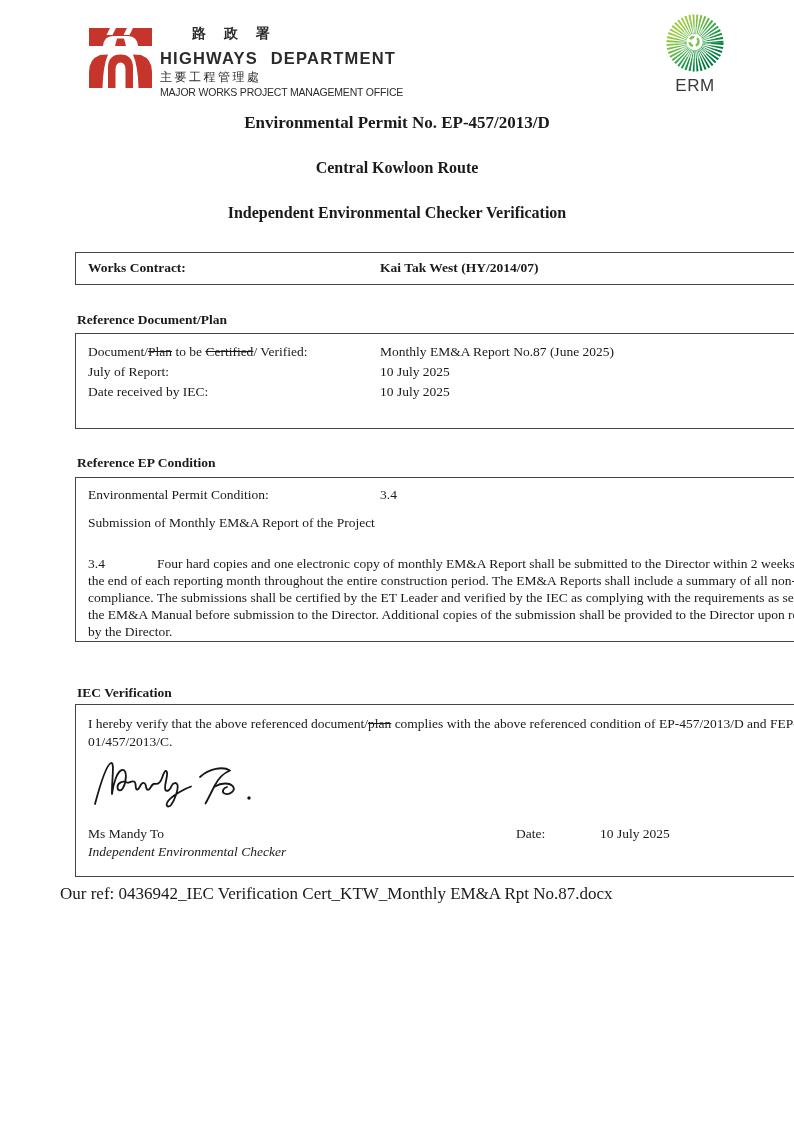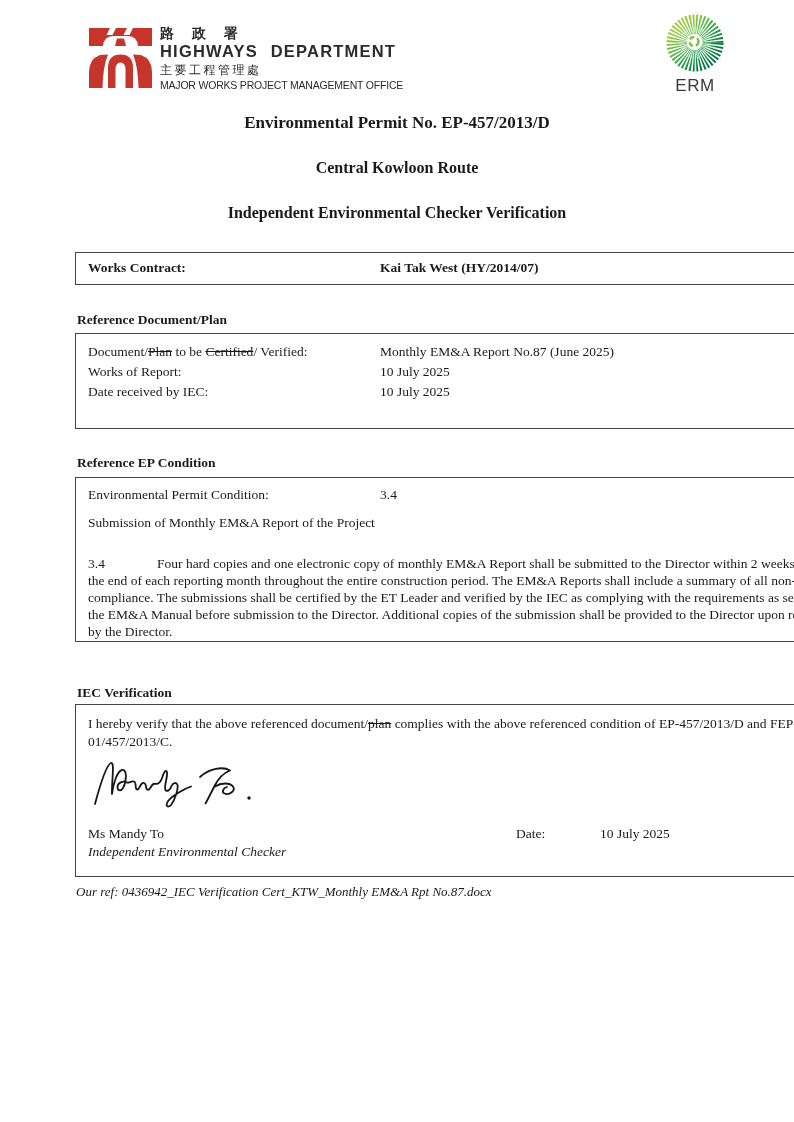--- a/index.html
+++ b/index.html
@@ -3,22 +3,22 @@
 <meta charset="utf-8">
 <style>
   html,body{margin:0;padding:0;background:#fff;}
   .sheet{
     position:relative;width:794px;height:1122px;background:#ffffff;
     font-family:"Liberation Serif","DejaVu Serif",serif;color:#1a1a1a;overflow:hidden;
   }
   
   .hyd-logo{position:absolute;left:88px;top:26px;}
   .hyd-text{position:absolute;left:160px;top:25px;font-family:"Liberation Sans","DejaVu Sans",sans-serif;color:#2b2b2b;}
-  .hyd-zh1{font-size:14px;letter-spacing:7px;font-weight:bold;line-height:16px;}
-  .hyd-en1{font-size:16.5px;font-weight:bold;letter-spacing:1.2px;word-spacing:7px;line-height:19px;margin-top:1px;}
+  .hyd-zh1{font-size:14px;letter-spacing:7px;font-weight:bold;line-height:16px;margin-left:32px;}
+  .hyd-en1{font-size:16.5px;font-weight:bold;letter-spacing:1.2px;word-spacing:7px;line-height:19px;margin-top:8px;}
   .hyd-zh2{font-size:12px;letter-spacing:2.5px;line-height:15px;margin-top:2px;}
   .hyd-en2{font-size:10.5px;letter-spacing:-0.2px;line-height:13px;margin-top:1px;}
   .erm-logo{position:absolute;left:663px;top:13px;}
   .erm-word{position:absolute;left:663px;top:76px;width:64px;text-align:center;
     font-family:"Liberation Sans","DejaVu Sans",sans-serif;font-size:17px;color:#3a3a3a;letter-spacing:0.5px;}
   
   .title{position:absolute;left:0;width:100%;text-align:center;font-weight:bold;margin:0;}
   .title-1{top:113px;font-size:17px;}
   .title-2{top:159px;font-size:16px;}
   .title-3{top:204px;font-size:16px;}
@@ -38,21 +38,21 @@
   .iec-box{top:704px;height:173px;padding:10px 12px 8px;font-size:13.5px;}
   .iec-statement{line-height:18px;}
   .signature{margin:5px 0 0 2px;display:block;}
   .sign-row{position:relative;margin-top:14px;height:18px;}
   .sign-name{position:absolute;left:0;top:0;}
   .sign-date-label{position:absolute;left:428px;top:0;}
   .sign-date-value{position:absolute;left:512px;top:0;}
   .sign-title{font-style:italic;}
   .strike{text-decoration:line-through;}
   
-  .footer-ref{position:absolute;left:76px;top:884px;font-style:italic;font-size:13px;}
+  .footer-ref{position:absolute;left:60px;top:884px;font-size:17px;}
 </style>
 </head>
 <body>
 
 <div class="sheet">
 
   <svg class="hyd-logo" width="66" height="64" viewBox="0 0 66 64" aria-hidden="true">
     <g fill="#C5352B">
 
       <rect x="1" y="2" width="63" height="18"></rect>
@@ -105,21 +105,21 @@
     <span>Kai Tak West (HY/2014/07)</span>
   </div>
 
   <h3 class="sec-head head-refdoc">Reference Document/Plan</h3>
   <div class="box refdoc-box">
     <div class="row2">
       <span><span>Document/</span><span class="strike">Plan</span><span> to be </span><span class="strike">Certified</span><span>/ Verified:</span></span>
       <span>Monthly EM&amp;A Report No.87 (June 2025)</span>
     </div>
     <div class="row2">
-      <span>Works of Report:</span>
+      <span>July of Report:</span>
       <span>10 July 2025</span>
     </div>
     <div class="row2">
       <span>Date received by IEC:</span>
       <span>10 July 2025</span>
     </div>
   </div>
 
   <h3 class="sec-head head-ep">Reference EP Condition</h3>
   <div class="box ep-box">

